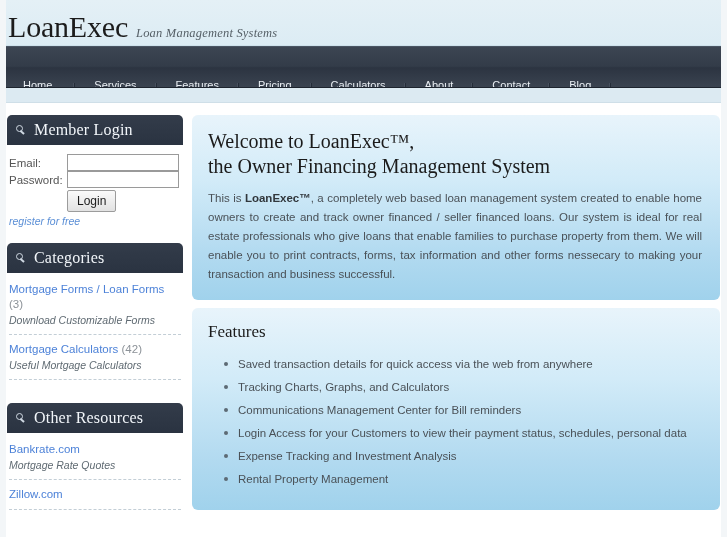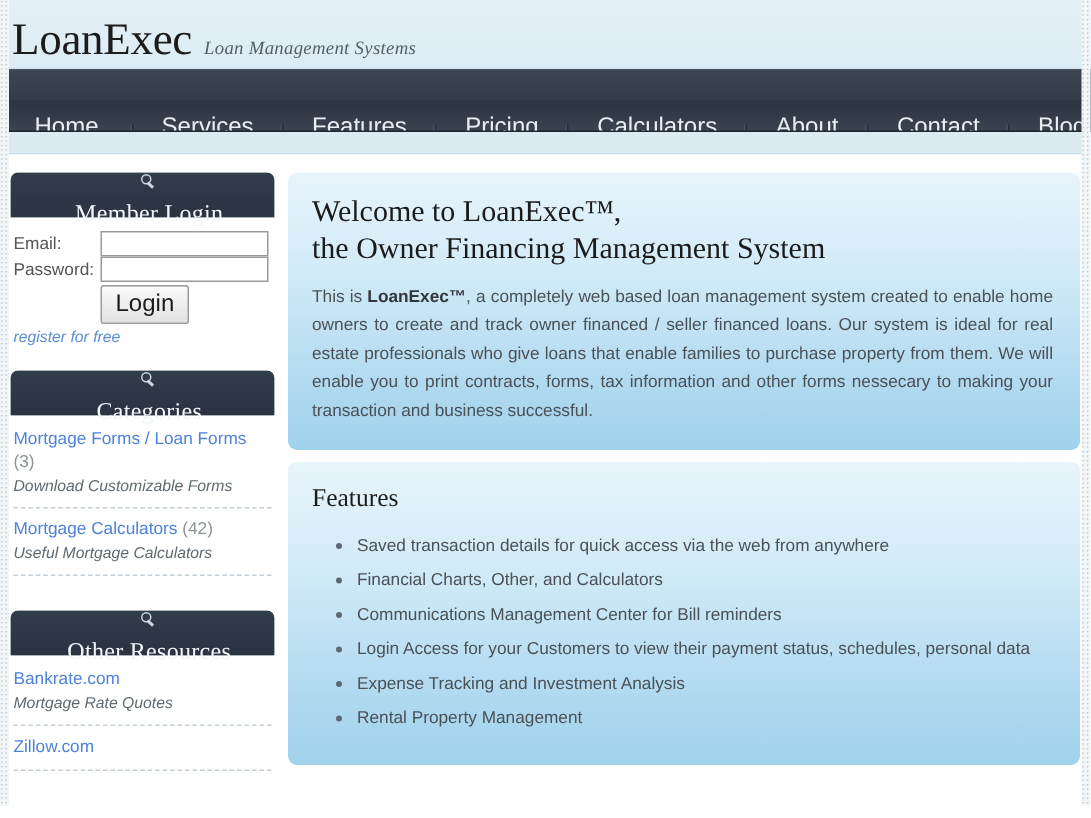--- a/index.html
+++ b/index.html
@@ -90,21 +90,21 @@
     display: flex;
     align-items: stretch;
     overflow: hidden;
   }
   .nav-item {
     display: flex;
     align-items: center;
     justify-content: center;
     padding: 0 19px;
     color: #e9eef3;
-    font-size: 16px;
+    font-size: 11px;
     border-right: 1px solid #242c38;
     box-shadow: inset -1px 0 0 #47505e;
     cursor: pointer;
     white-space: nowrap;
     user-select: none;
     margin-top: 36px;
   }
   .nav-item:first-child {
     border-left: 1px solid #242c38;
     box-shadow: inset 1px 0 0 #47505e, inset -1px 0 0 #47505e;
@@ -138,21 +138,20 @@
 
   .panel-head {
     height: 30px;
     background: #2b3442;
     background-image: linear-gradient(to bottom, #333c4a 0%, #2a3341 100%);
     border-radius: 5px 5px 0 0;
     display: flex;
     align-items: center;
     padding-left: 9px;
     gap: 7px;
-    flex-direction: column;
   }
   .panel-head-title {
     font-family: "Liberation Serif", serif;
     font-size: 16px;
     color: #f2f6fa;
     letter-spacing: .2px;
   }
   .head-icon {
     width: 11px;
     height: 11px;
@@ -200,21 +199,21 @@
     border: 1px solid #9a9a9a;
     background: #fff;
     font-family: "Liberation Sans", sans-serif;
     font-size: 11px;
     padding: 0 2px;
     box-sizing: content-box;
   }
   .login-btn-row { margin-left: 58px; margin-top: 2px; }
   .login-btn {
     font-family: "Liberation Sans", sans-serif;
-    font-size: 16px;
+    font-size: 12px;
     padding: 3px 9px;
     background: #ededed;
     background-image: linear-gradient(to bottom, #fafafa, #e2e2e2);
     border: 1px solid #9c9c9c;
     border-radius: 2px;
     color: #1b1b1b;
     cursor: pointer;
     text-align: right;
   }
   .register-link {
@@ -432,21 +431,21 @@
           <span>Welcome to LoanExec™,</span><br>
           <span>the Owner Financing Management System</span>
         </h1>
         <p class="card-para"><span>This is </span><b>LoanExec™</b><span>, a completely web based loan management system created to enable home owners to create and track owner financed / seller financed loans. Our system is ideal for real estate professionals who give loans that enable families to purchase property from them. We will enable you to print contracts, forms, tax information and other forms nessecary to making your transaction and business successful.</span></p>
       </div>
 
       <div class="card">
         <h2 class="feature-head">Features</h2>
         <ul class="feature-list">
           <li>Saved transaction details for quick access via the web from anywhere</li>
-          <li>Financial Charts, Other, and Calculators</li>
+          <li>Tracking Charts, Graphs, and Calculators</li>
           <li>Communications Management Center for Bill reminders</li>
           <li>Login Access for your Customers to view their payment status, schedules, personal data</li>
           <li>Expense Tracking and Investment Analysis</li>
           <li>Rental Property Management</li>
         </ul>
 
       </div>
 
     </div>
   </div>

